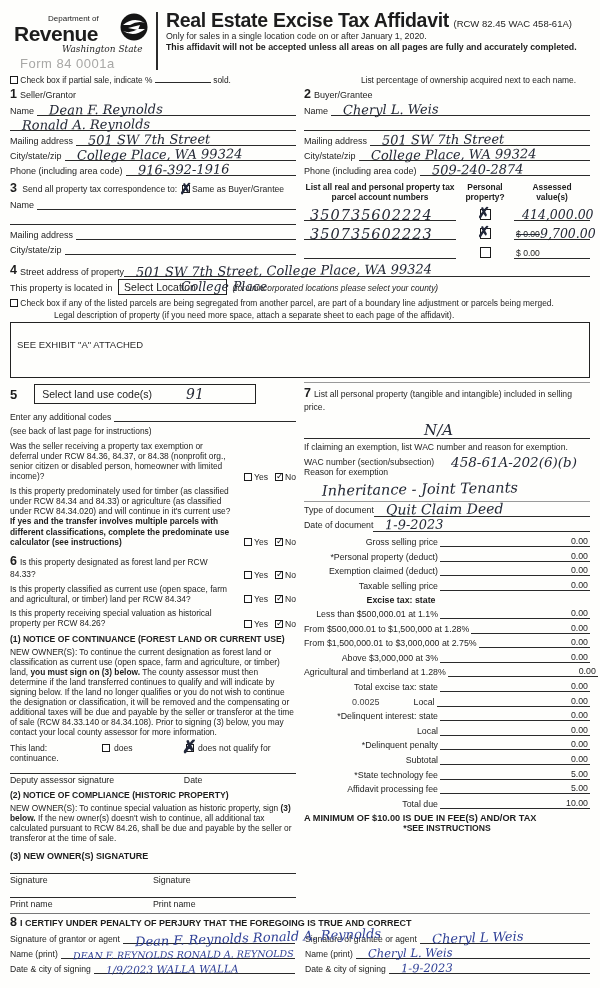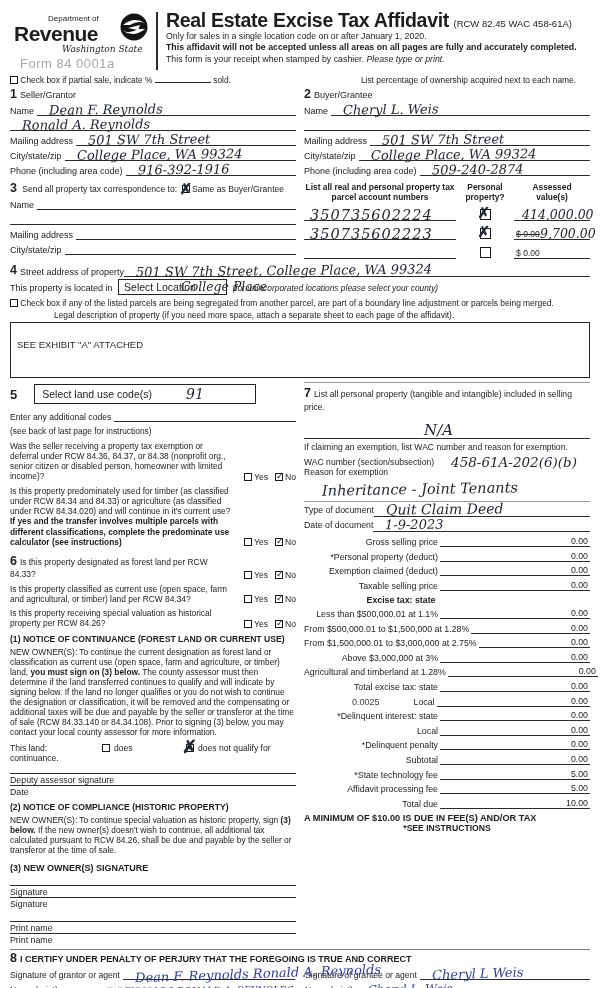--- a/index.html
+++ b/index.html
@@ -82,21 +82,21 @@
   .lubox .hw { font-size: 14px; margin-left: 34px; }
   .q { font-size: 8.4px; line-height: 1.22; margin-top: 4px; }
   .qrow { display: flex; margin-top: 4px; }
   .qrow .qtext { flex: 1; font-size: 8.4px; line-height: 1.22; padding-right: 4px; }
   .para { font-size: 8.35px; line-height: 1.2; margin-top: 3px; }
   .para .bold { font-weight: bold; }
   .ptitle { font-size: 8.6px; font-weight: bold; margin-top: 5px; }
   .thisland { display: flex; font-size: 8.6px; margin-top: 6px; }
   .thisland .seg1 { width: 92px; }
   .thisland .cbwrap { position: relative; margin-right: 4px; }
-  .sigrow { display: flex; gap: 0; margin-top: 10px; flex-direction: column; }
+  .sigrow { display: flex; gap: 0; margin-top: 10px; }
   .sigcol { border-top: 1px solid #2a2a2a; font-size: 8.8px; padding-top: 1px; }
   .sigcol.w1 { flex: 1.55; }
   .sigcol.w2 { flex: 1; }
   .sig3title { text-align: left; font-weight: bold; font-size: 9px; margin-top: 8px; }
 
   
   .s7 { font-size: 8.6px; line-height: 1.25; border-top: 1px solid #999; padding-top: 3px; }
   .nafld { border-bottom: 1.4px solid #2a2a2a; height: 22px; position: relative; margin-top: 4px; }
   .nafld .hw { position: absolute; left: 120px; bottom: -2px; font-size: 15px; }
   .wacrow { display: flex; align-items: flex-end; margin-top: 2px; }
@@ -145,21 +145,20 @@
       <div class="formno">Form 84 0001a</div>
     </div>
     <div class="hdr-div"></div>
     <div class="titleblock">
       <div class="title-row">
         <span class="title-main">Real Estate Excise Tax Affidavit</span>
         <span class="title-rcw">(RCW 82.45 WAC 458-61A)</span>
       </div>
       <div class="tl">Only for sales in a single location code on or after January 1, 2020.</div>
       <div class="tl b">This affidavit will not be accepted unless all areas on all pages are fully and accurately completed.</div>
-      <div class="tl"><span>This form is your receipt when stamped by cashier.</span> <i>Please type or print.</i></div>
     </div>
   </div>
 
   <div class="partial">
     <span>
       <span class="cb"></span>
       <span>Check box if partial sale, indicate %</span>
       <span class="blank"></span>
       <span>sold.</span>
     </span>

